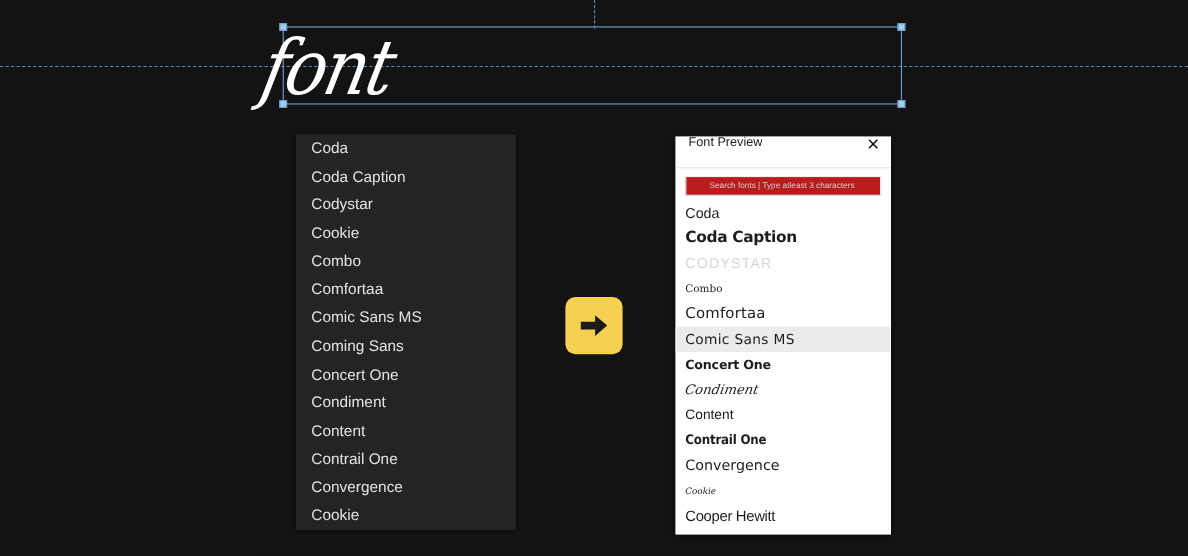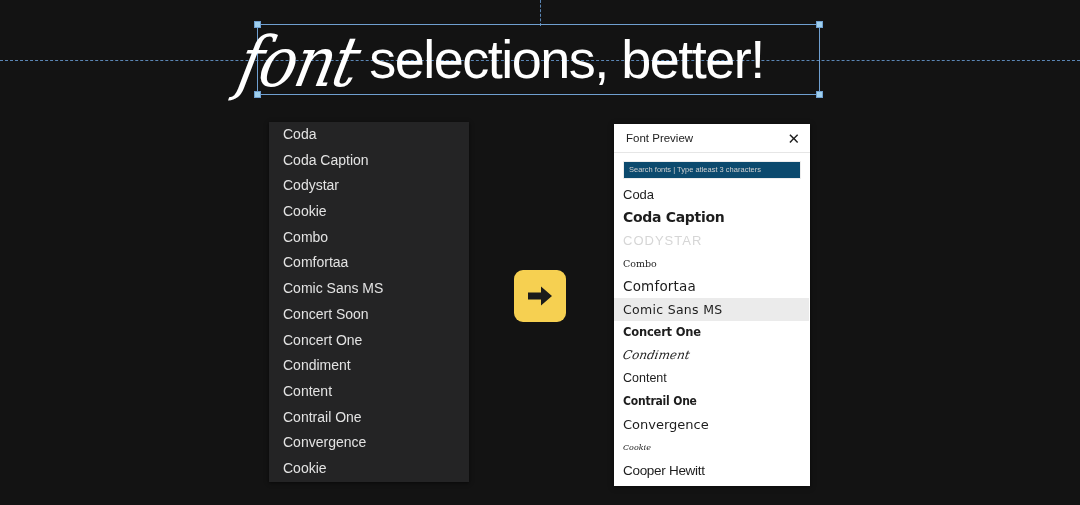--- a/index.html
+++ b/index.html
@@ -134,21 +134,20 @@
     top: 124px;
     width: 196px;
     height: 362px;
     background: #ffffff;
     box-shadow: 0 1px 5px rgba(0,0,0,0.55);
     overflow: hidden;
   }
   #panel-header {
     height: 29px;
     display: flex;
-    align-items: center;
     justify-content: space-between;
     padding: 0 10px 0 12px;
     border-bottom: 1px solid #e6e6e6;
     box-sizing: border-box;
   }
   #panel-title {
     font-size: 11.5px;
     color: #222222;
     font-family: "Liberation Sans", sans-serif;
   }
@@ -160,24 +159,24 @@
     font-family: "Liberation Sans", sans-serif;
   }
   #search-wrap {
     padding: 5px 9px 3px 9px;
   }
   #search-input {
     width: 100%;
     box-sizing: border-box;
     height: 18px;
     border: 1px solid #ededed;
-    background: #0c4a6e;
+    background: #b91c1c;
     font-size: 7.5px;
     color: #c9c9c9;
-    padding: 0 5px;
+    padding: 0 21px;
     outline: none;
     font-family: "Liberation Sans", sans-serif;
   }
   #search-input::placeholder { color: #d0d0d0; }
 
   #preview-list {
     padding-top: 1px;
   }
   .prev-item {
     height: 23px;
@@ -217,33 +216,32 @@
 
   <div id="sel-box">
     <span class="handle tl"></span>
     <span class="handle tr"></span>
     <span class="handle bl"></span>
     <span class="handle br"></span>
   </div>
 
   <div id="headline">
     <span class="script-word">font</span>
-    <span class="plain-word">selections, better!</span>
   </div>
 </div>
 
 <div id="left-panel">
     <div class="dark-item"><span>Coda</span></div>
     <div class="dark-item"><span>Coda Caption</span></div>
     <div class="dark-item"><span>Codystar</span></div>
     <div class="dark-item"><span>Cookie</span></div>
     <div class="dark-item"><span>Combo</span></div>
     <div class="dark-item"><span>Comfortaa</span></div>
     <div class="dark-item"><span>Comic Sans MS</span></div>
-    <div class="dark-item"><span>Concert Soon</span></div>
+    <div class="dark-item"><span>Coming Sans</span></div>
     <div class="dark-item"><span>Concert One</span></div>
     <div class="dark-item"><span>Condiment</span></div>
     <div class="dark-item"><span>Content</span></div>
     <div class="dark-item"><span>Contrail One</span></div>
     <div class="dark-item"><span>Convergence</span></div>
     <div class="dark-item"><span>Cookie</span></div>
   </div>
 
 <div id="arrow-btn">
   <svg width="28" height="24" viewBox="0 0 28 24">

